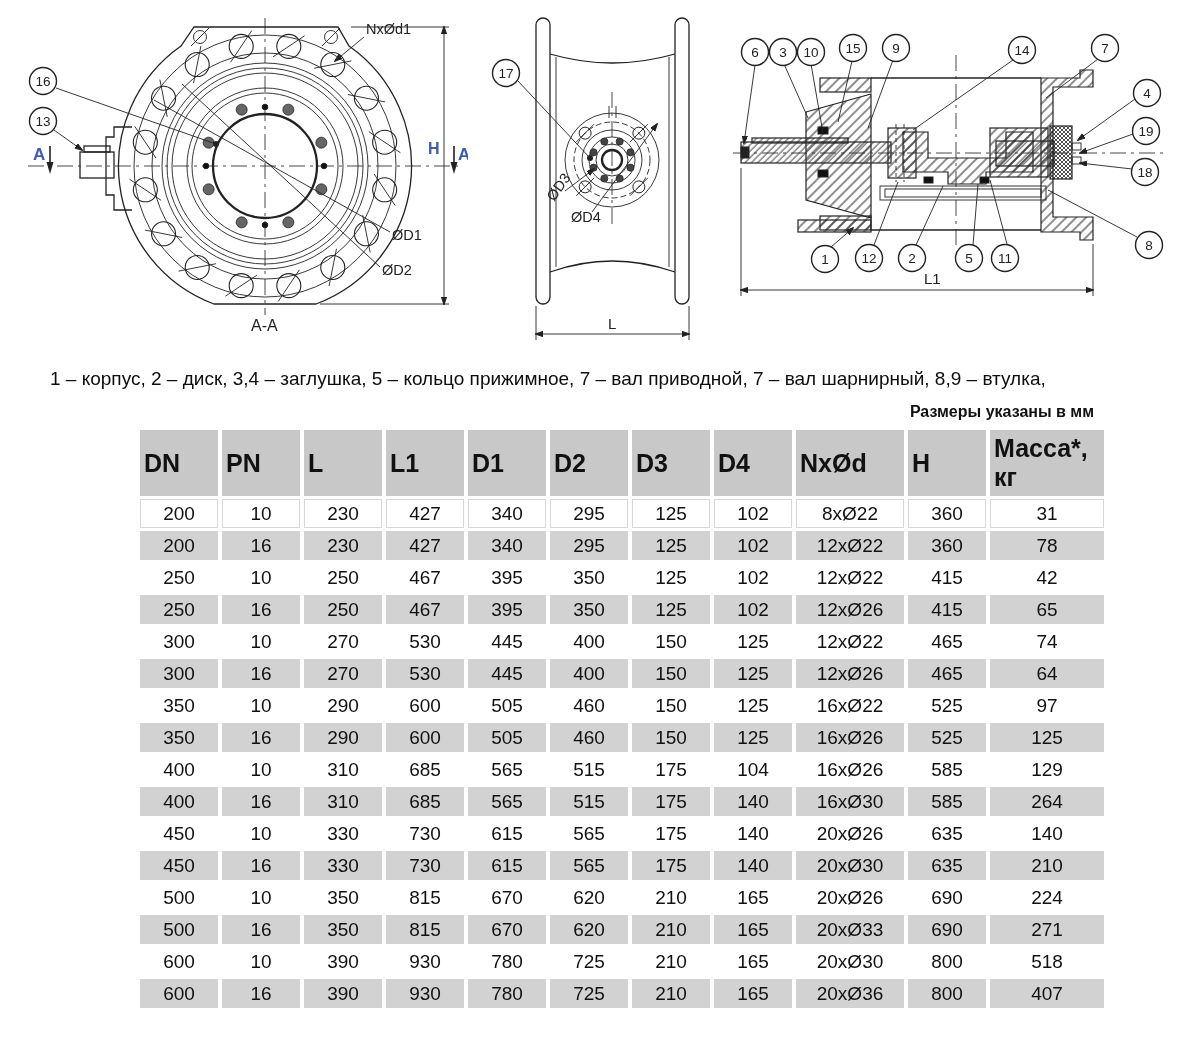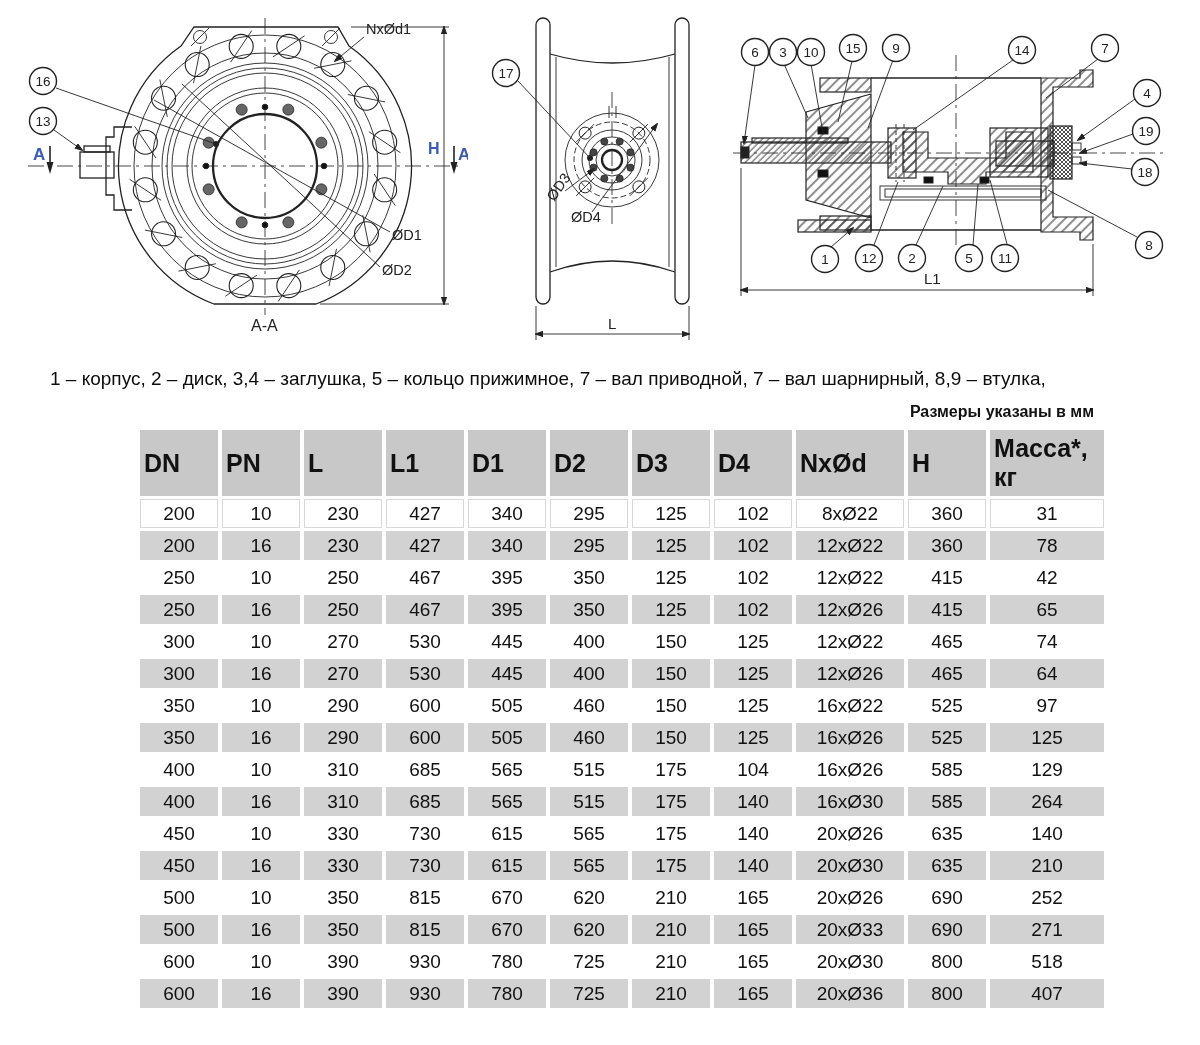--- a/index.html
+++ b/index.html
@@ -605,21 +605,21 @@
           <td>500</td>
           <td>10</td>
           <td>350</td>
           <td>815</td>
           <td>670</td>
           <td>620</td>
           <td>210</td>
           <td>165</td>
           <td>20xØ26</td>
           <td>690</td>
-          <td>252</td>
+          <td>224</td>
         </tr>
         <tr class="alt">
           <td>500</td>
           <td>16</td>
           <td>350</td>
           <td>815</td>
           <td>670</td>
           <td>620</td>
           <td>210</td>
           <td>165</td>

